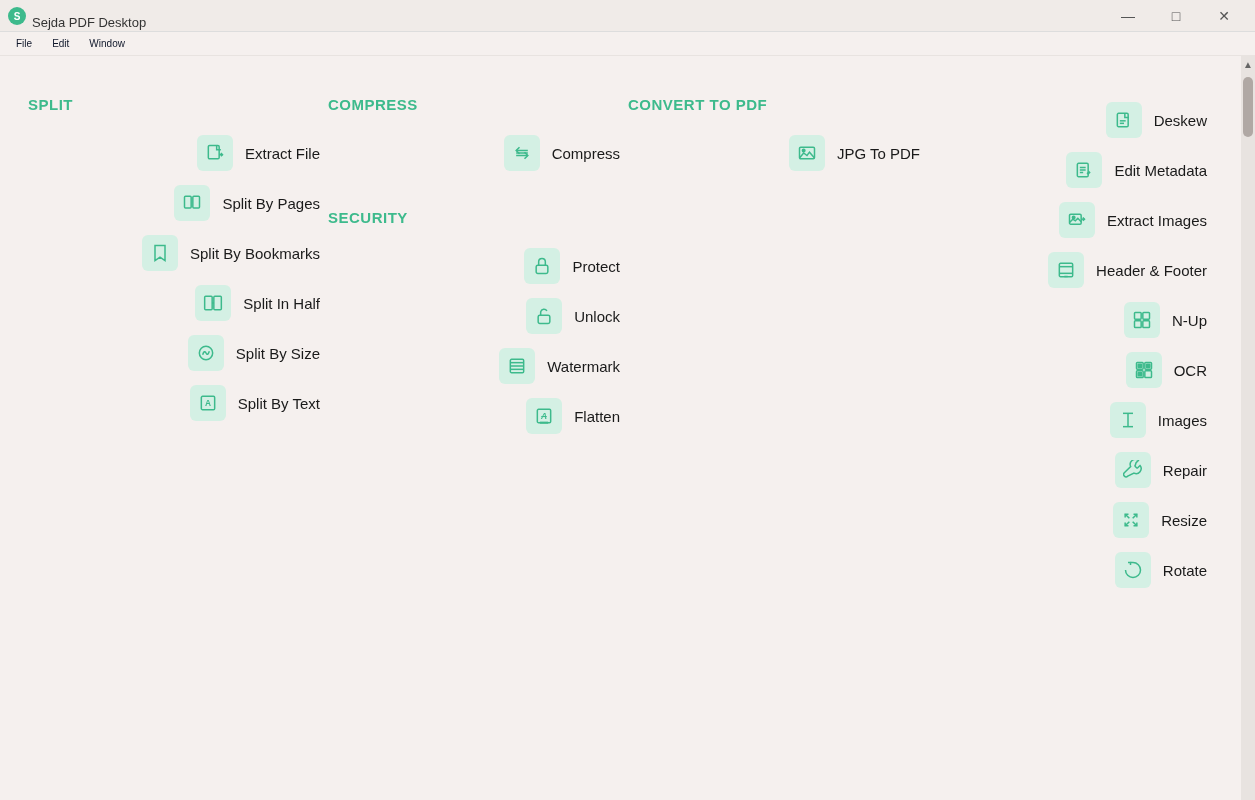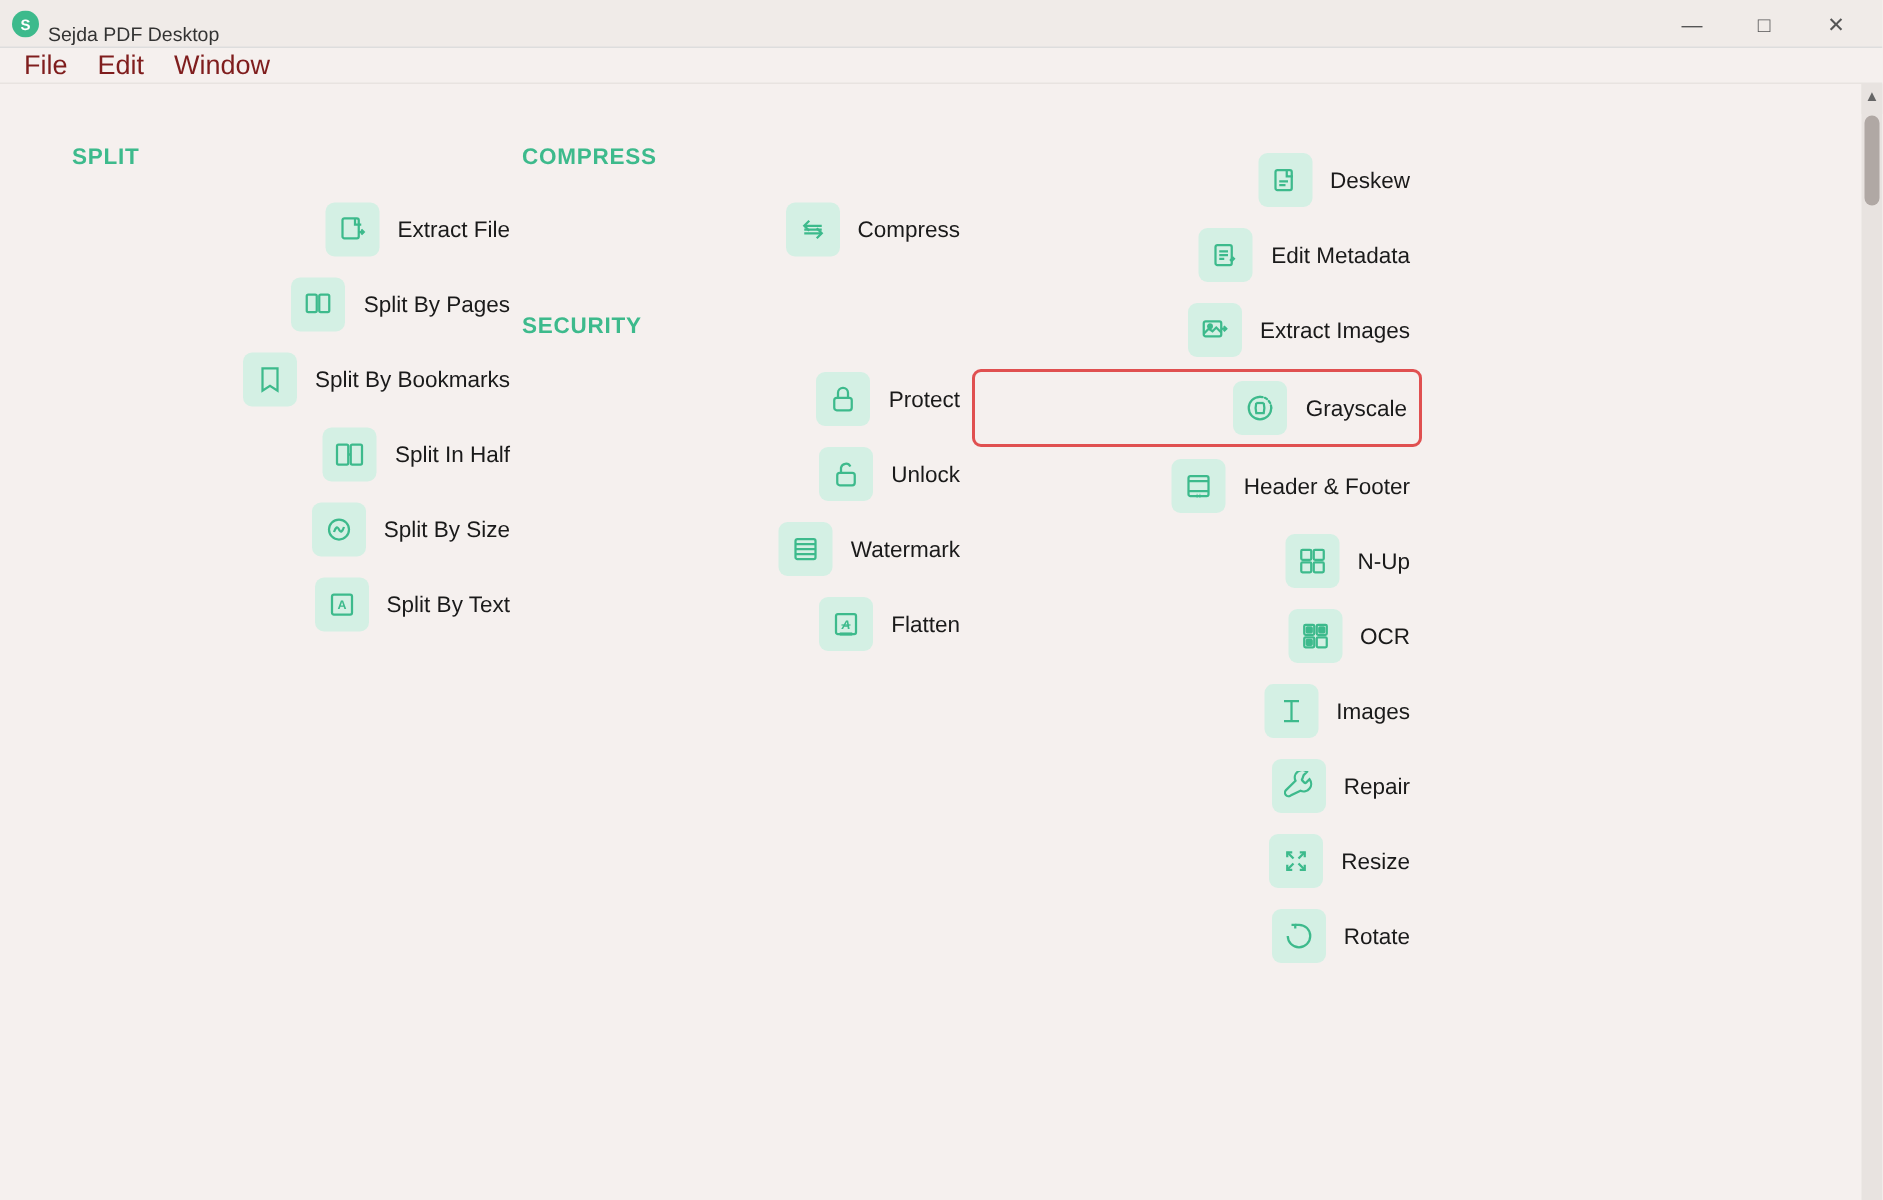--- a/index.html
+++ b/index.html
@@ -54,22 +54,22 @@
     .menubar {
       background: #f5f0ee;
       height: 24px;
       display: flex;
       align-items: center;
       padding: 0 8px;
       gap: 4px;
       border-bottom: 1px solid #e8e3e0;
     }
     .menubar-item {
-      font-size: 18px;
-      color: #7f1d1d;
+      font-size: 10px;
+      color: #0f172a;
       padding: 2px 8px;
       cursor: pointer;
       border-radius: 3px;
     }
 
     
     .scrollbar {
       position: absolute;
       right: 0;
       top: 56px;
@@ -89,21 +89,21 @@
     }
     .scrollbar-arrow {
       font-size: 10px;
       color: #666;
       cursor: pointer;
       padding: 3px 0;
     }
 
     
     .main-content {
-      padding: 30px 40px 20px 48px;
+      padding: 30px 40px 20px 28px;
       display: grid;
       grid-template-columns: 300px 300px 300px 1fr;
       gap: 0;
       height: calc(800px - 56px);
       overflow: hidden;
     }
 
     
     .section-title {
       font-size: 15px;
@@ -324,20 +324,34 @@
         <svg viewBox="0 0 24 24" fill="none" stroke="#3dba8c" stroke-width="1.8">
           <text x="12" y="16" text-anchor="middle" fill="#3dba8c" stroke="none" font-size="10" font-style="italic" font-weight="bold" text-decoration="line-through">A</text>
           <rect x="4" y="4" width="16" height="16" rx="1.5"></rect>
           <line x1="7" y1="20" x2="17" y2="20" stroke-width="2.5"></line>
         </svg>
       </div>
       <span class="menu-item-label">Flatten</span>
     </div>
   </div>
 
+  <div class="col3">
+    <div class="section-title">CONVERT TO PDF</div>
+
+    <div class="menu-item">
+      <div class="icon-box">
+        <svg viewBox="0 0 24 24" fill="none" stroke="#3dba8c" stroke-width="1.8">
+          <rect x="3" y="5" width="18" height="14" rx="1.5"></rect>
+          <circle cx="8" cy="9" r="1.5" fill="#3dba8c"></circle>
+          <polyline points="3,18 8,12 12,15 15,11 21,18"></polyline>
+        </svg>
+      </div>
+      <span class="menu-item-label">JPG To PDF</span>
+    </div>
+  </div>
 
   <div class="col4">
 
     <div class="menu-item">
       <div class="icon-box">
         <svg viewBox="0 0 24 24" fill="none" stroke="#3dba8c" stroke-width="1.8">
           <rect x="4" y="4" width="13" height="16" rx="1.5"></rect>
           <polyline points="13,4 13,9 18,9"></polyline>
           <line x1="7" y1="13" x2="14" y2="13"></line>
           <line x1="7" y1="16" x2="12" y2="16"></line>
@@ -365,31 +379,20 @@
           <rect x="3" y="5" width="14" height="12" rx="1.5"></rect>
           <line x1="17" y1="11" x2="21" y2="11"></line>
           <polyline points="19,9 21,11 19,13"></polyline>
           <circle cx="8" cy="9" r="1.5" fill="#3dba8c"></circle>
           <polyline points="3,15 7,11 10,13 13,10 17,14"></polyline>
         </svg>
       </div>
       <span class="menu-item-label">Extract Images</span>
     </div>
 
-    <div class="menu-item highlighted">
-      <div class="icon-box">
-        <svg viewBox="0 0 24 24" fill="none" stroke="#3dba8c" stroke-width="1.8">
-          <path d="M12 3 C7 3 3 7 3 12 C3 17 7 21 12 21 C17 21 21 17 21 12" stroke-linecap="round"></path>
-          <path d="M12 3 C17 3 21 7 21 12" stroke-linecap="round" stroke-dasharray="2 2"></path>
-          <line x1="9" y1="8" x2="15" y2="8"></line>
-          <path d="M9 8 Q8 12 9 16 L15 16 Q16 12 15 8"></path>
-        </svg>
-      </div>
-      <span class="menu-item-label">Grayscale</span>
-    </div>
 
     <div class="menu-item">
       <div class="icon-box">
         <svg viewBox="0 0 24 24" fill="none" stroke="#3dba8c" stroke-width="1.8">
           <rect x="4" y="4" width="16" height="16" rx="1.5"></rect>
           <line x1="4" y1="8" x2="20" y2="8"></line>
           <line x1="4" y1="16" x2="20" y2="16"></line>
           <text x="12" y="22" fill="#3dba8c" text-anchor="middle" font-size="5" stroke="none">H</text>
         </svg>
       </div>

